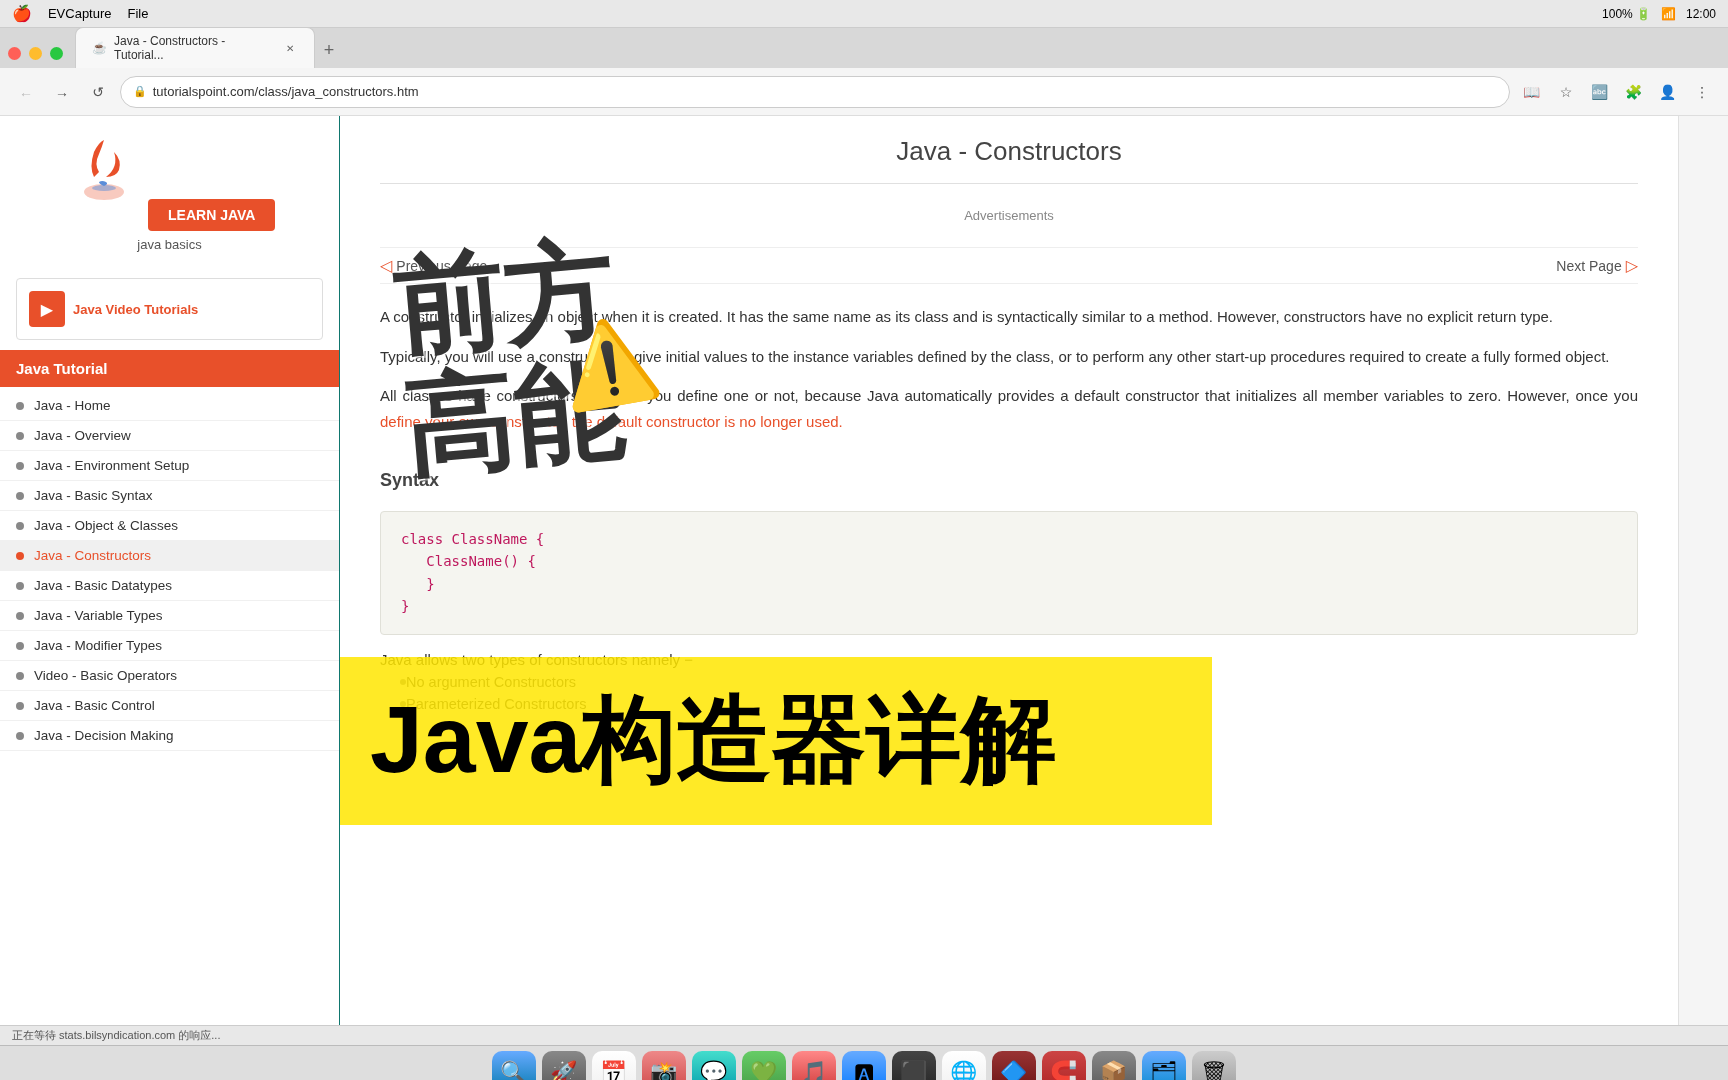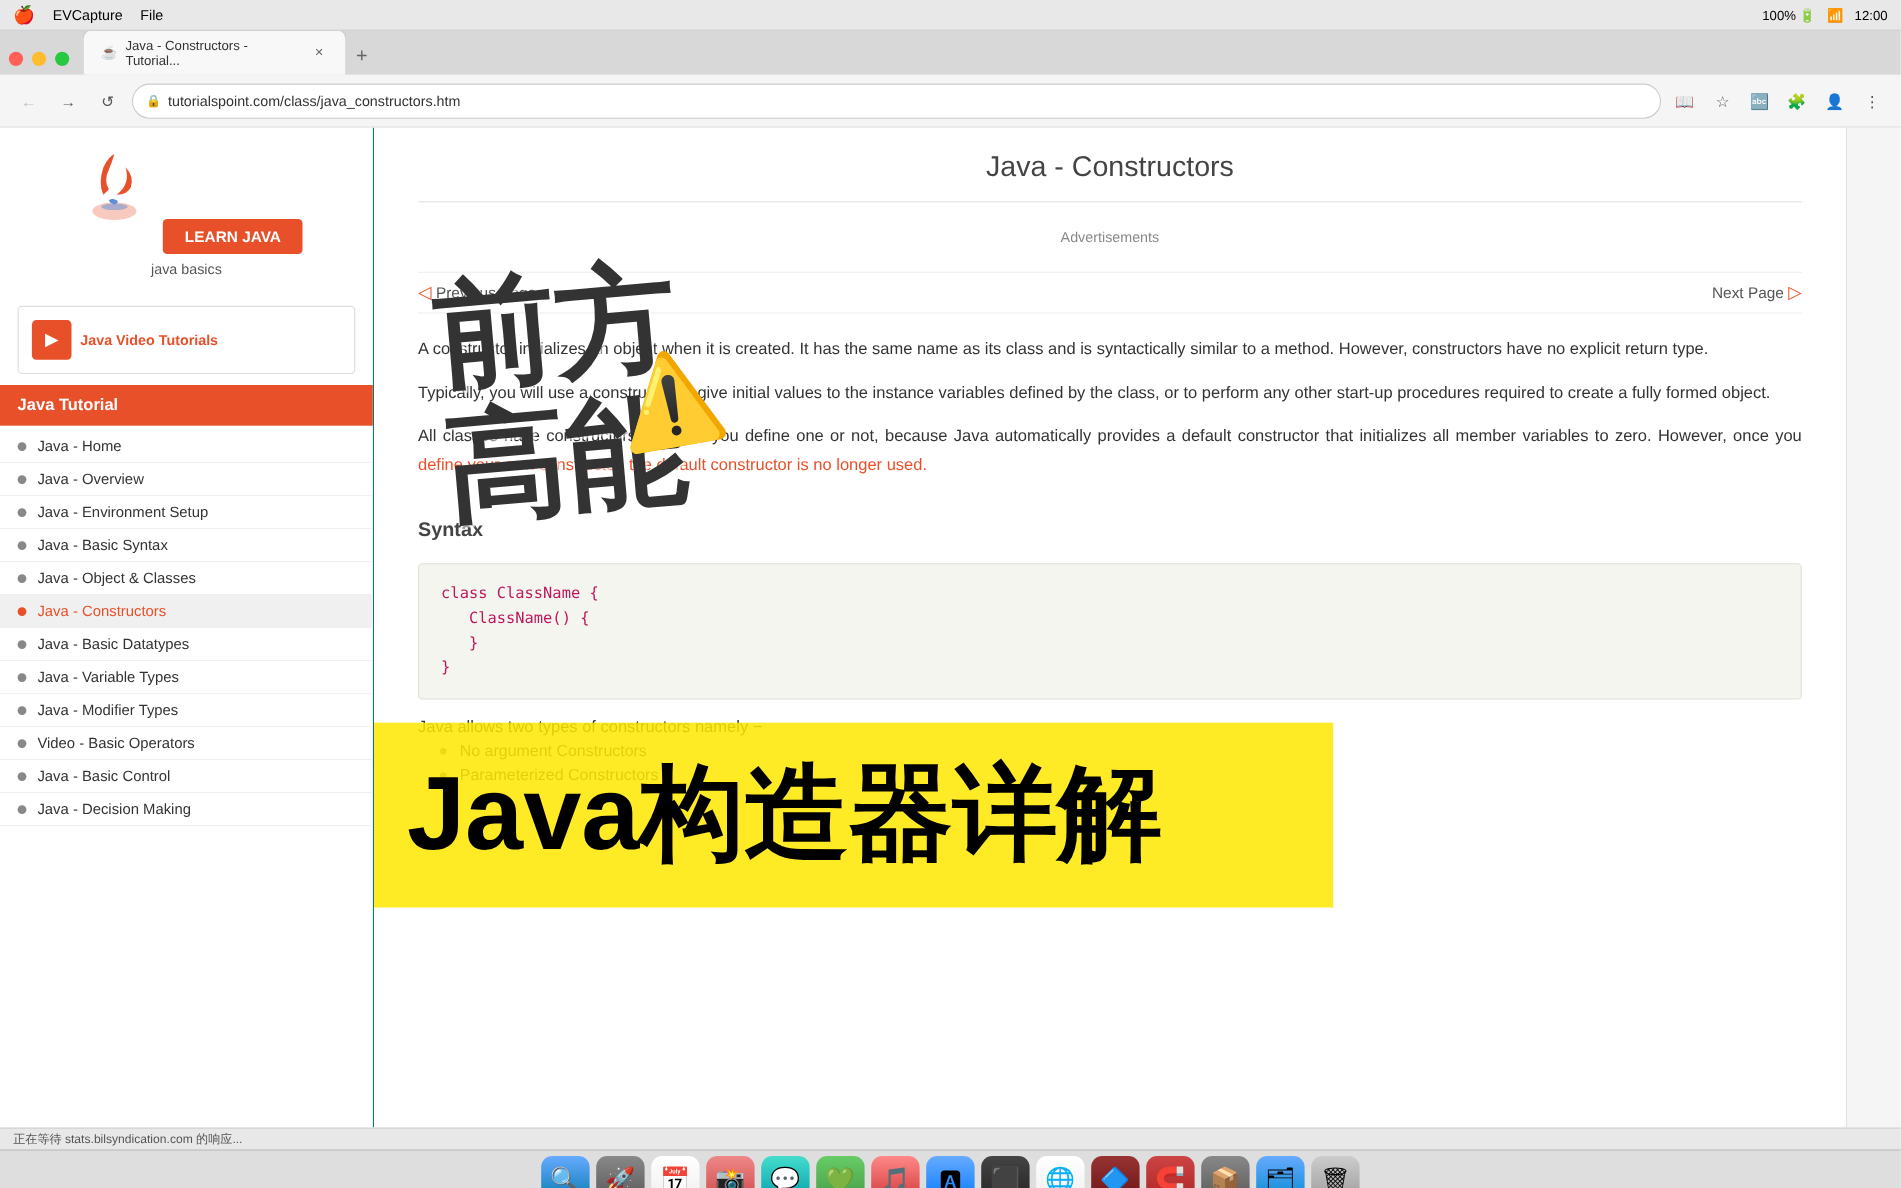--- a/index.html
+++ b/index.html
@@ -300,21 +300,21 @@
     .types-list {
       list-style: none;
       padding-left: 20px;
     }
     .types-list li {
       font-size: 14.5px;
       color: #444;
       margin-bottom: 6px;
       display: flex;
       align-items: center;
-      gap: 12px;
+      gap: 0;
     }
     .list-dot {
       width: 6px; height: 6px;
       background: #888;
       border-radius: 50%;
     }
 
     
     .right-panel {
       width: 50px;

